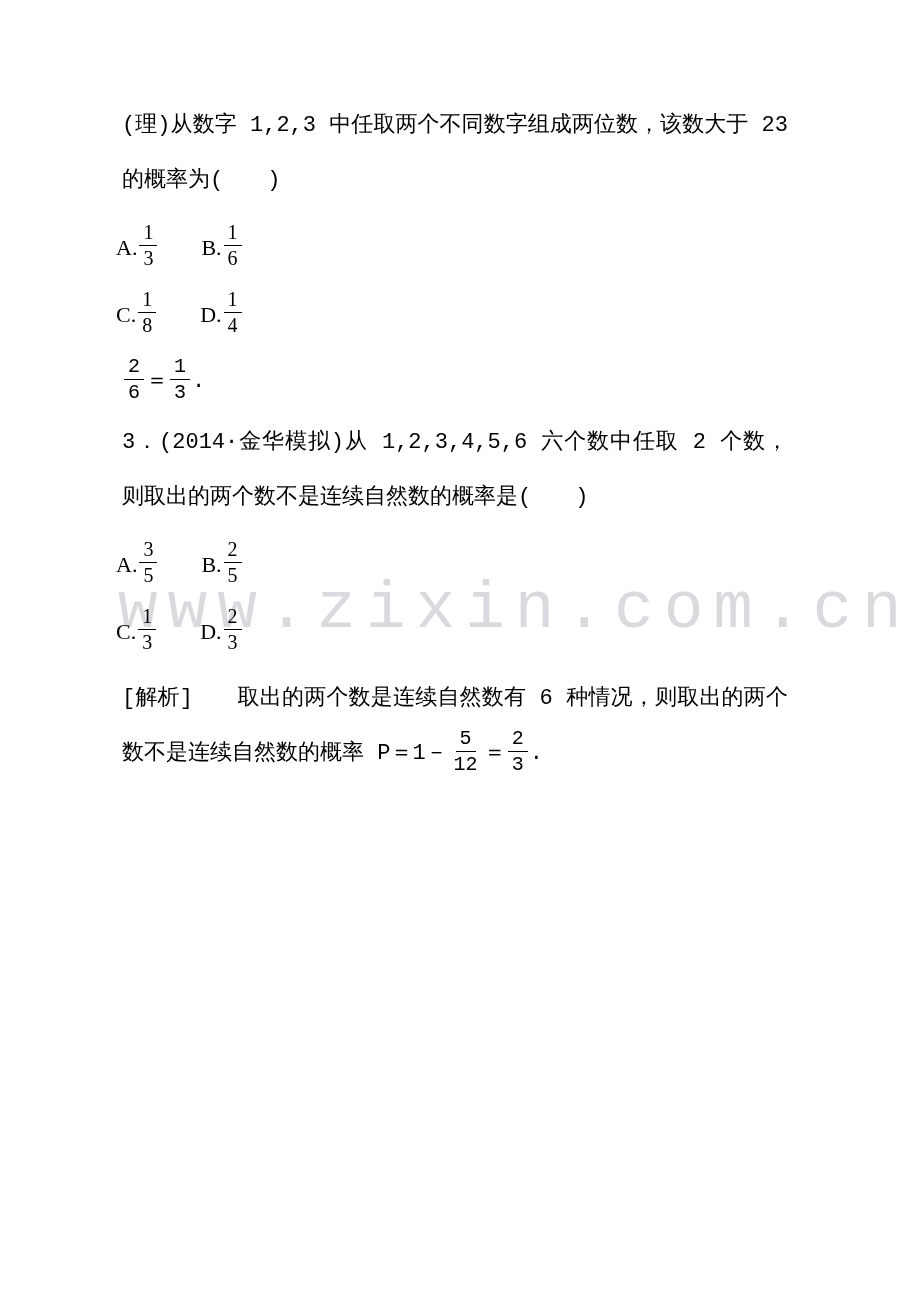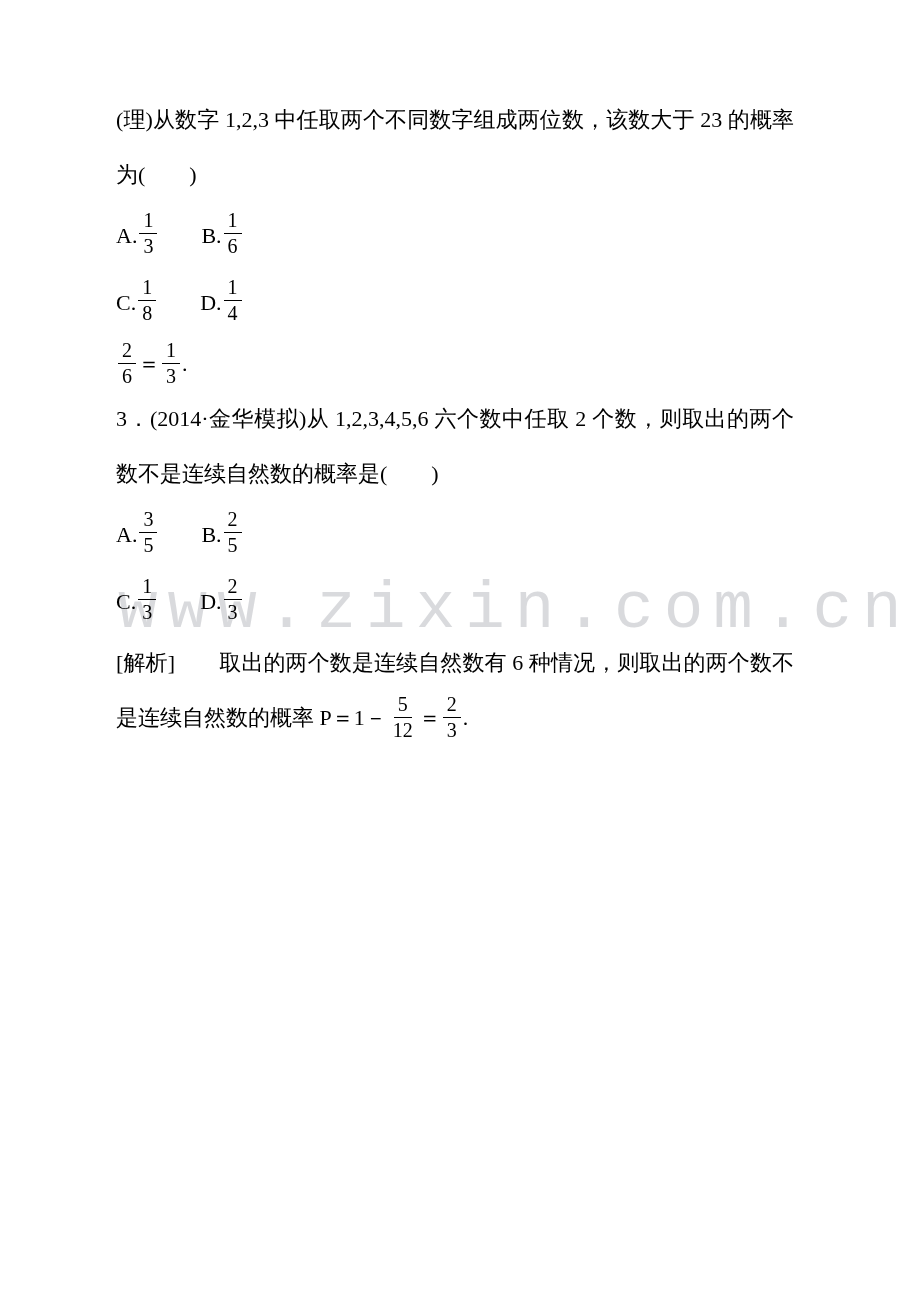--- a/index.html
+++ b/index.html
@@ -19,22 +19,23 @@
   .doc {
     position: absolute;
     left: 116px;
     top: 92px;
     width: 678px;
     font-size: 22px;
     line-height: 55px;
     text-align: justify;
   }
   p.para {
-    margin: 0;
+    margin: 6px;
     text-align: justify;
+    font-family: Liberation Mono, monospace;
   }
   .options-row {
     display: flex;
     align-items: center;
     gap: 42px;
     line-height: normal;
     padding: 9px 0;
     text-align: left;
   }
   .option {

